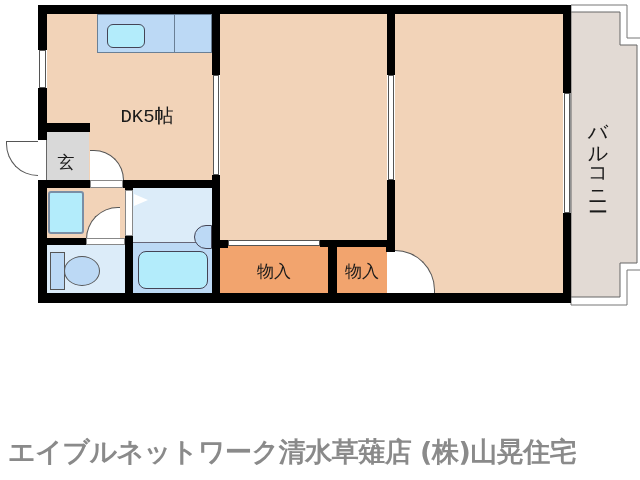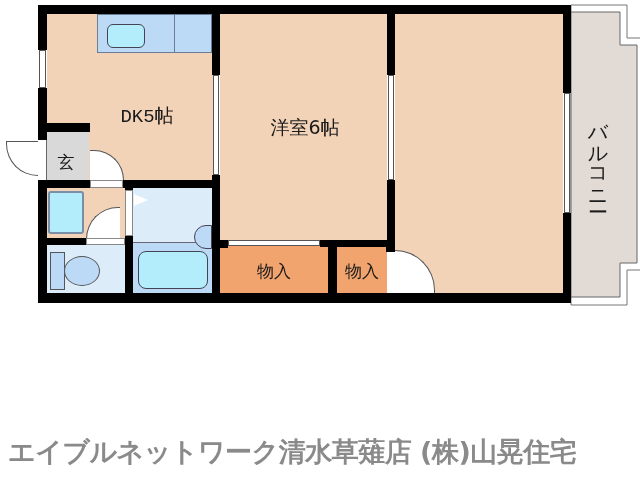--- a/index.html
+++ b/index.html
@@ -85,19 +85,18 @@
   <div class="abs" style="left:90px;top:180px;width:33px;height:8px;background:#fff;border:1px solid #888;"></div>
 
   <div class="abs" style="left:38px;top:140px;width:9px;height:40px;background:#fff;border-right:1px solid #666;"></div>
   <div class="abs" style="left:6px;top:141px;width:32px;height:35px;border-top-left-radius:0;border-bottom-left-radius:35px;border-left:1px solid #555;border-bottom:1px solid #555;border-top:1px solid #555;background:#fff;"></div>
 
   <div class="abs" style="left:90px;top:150px;width:34px;height:30px;border-top-right-radius:34px;border-right:1px solid #555;border-top:1px solid #555;background:#fff;"></div>
 
   <div class="abs" style="left:395px;top:250px;width:40px;height:43px;border-top-right-radius:40px;border-right:1px solid #555;border-top:1px solid #555;background:#fff;"></div>
 
   <div class="room-label" style="left:147px;top:116px;font-family:Liberation Mono, monospace;">DK5帖</div>
-  <div class="room-label" style="left:305px;top:128px;">洋室6帖</div>
   <div class="room-label small-label" style="left:66px;top:162px;">玄</div>
   <div class="room-label small-label" style="left:274px;top:271px;">物入</div>
   <div class="room-label small-label" style="left:362px;top:271px;">物入</div>
 </div>
 
 <div class="footer">エイブルネットワーク清水草薙店 (株)山晃住宅</div>
 
 </body></html>

